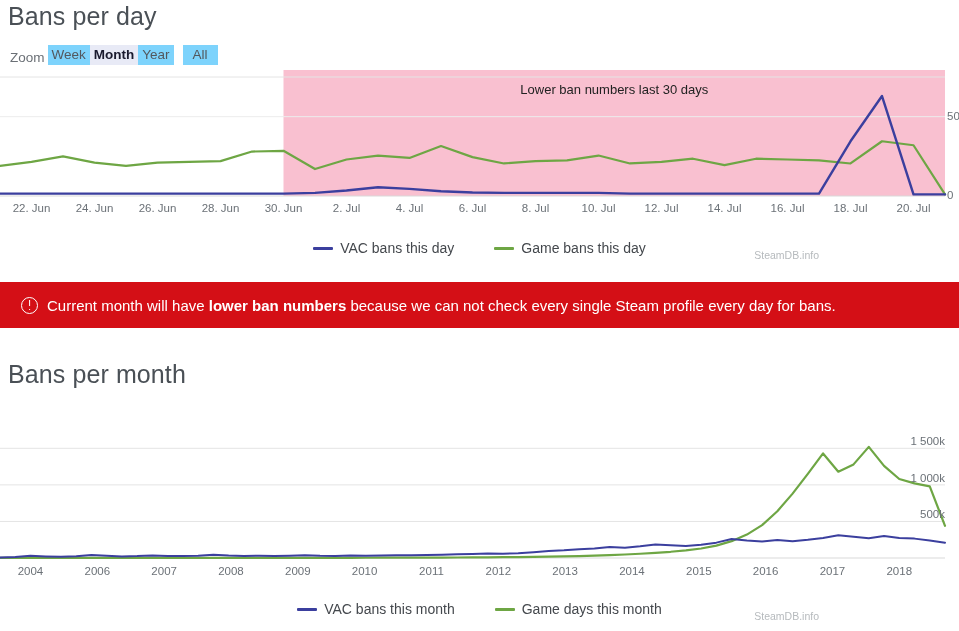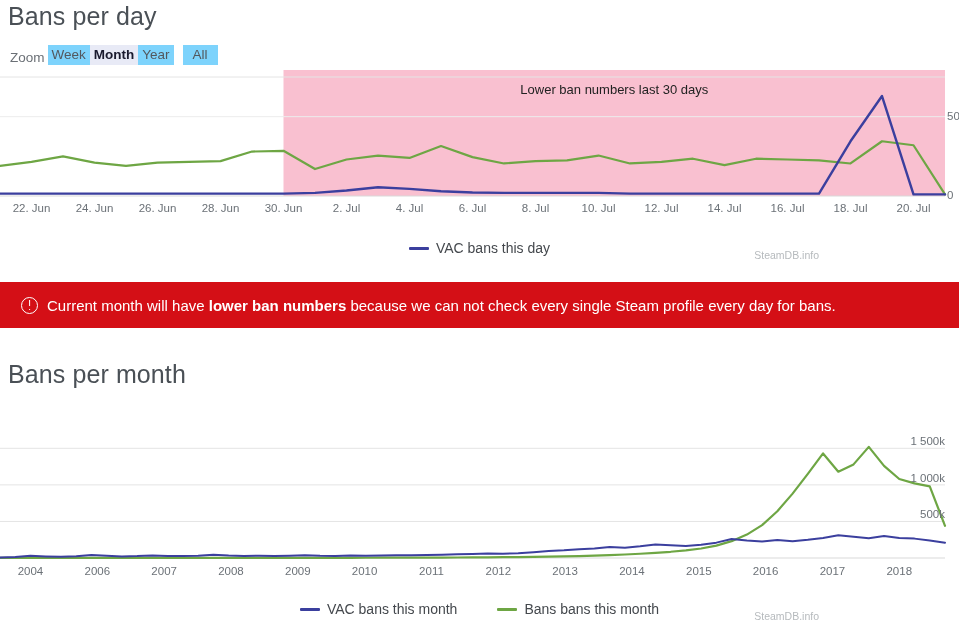--- a/index.html
+++ b/index.html
@@ -214,20 +214,24 @@
         <div class="tick y" style="left: 947px; top: 119px;">0</div>
         <div class="tick y" style="left: 947px; top: 39.6667px;">50k</div>
       </div>
   </div>
 
   <div class="legend" id="legend-day">
     <div class="legend-item">
       <span class="legend-swatch" id="sw-day-vac" style="background: rgb(59, 63, 158);"></span>
       <span>VAC bans this day</span>
     </div>
+    <div class="legend-item">
+      <span class="legend-swatch" id="sw-day-game" style="background: rgb(110, 166, 68);"></span>
+      <span>Game bans this day</span>
+    </div>
   </div>
 
   <div class="watermark" id="watermark-day">SteamDB.info</div>
 
   <div class="banner">
     <span class="warn-icon"></span>
     <span class="msg"><span>Current month will have </span><b>lower ban numbers</b><span> because we can not check every single Steam profile every day for bans.</span></span>
   </div>
 
   <div class="section-title" id="title-month">Bans per month</div>
@@ -264,19 +268,19 @@
       </div>
   </div>
 
   <div class="legend" id="legend-month">
     <div class="legend-item">
       <span class="legend-swatch" id="sw-month-vac" style="background: rgb(59, 63, 158);"></span>
       <span>VAC bans this month</span>
     </div>
     <div class="legend-item">
       <span class="legend-swatch" id="sw-month-game" style="background: rgb(110, 166, 68);"></span>
-      <span>Bans bans this month</span>
+      <span>Game days this month</span>
     </div>
   </div>
 
   <div class="watermark" id="watermark-month">SteamDB.info</div>
 
 </div>
 
 </body></html>

